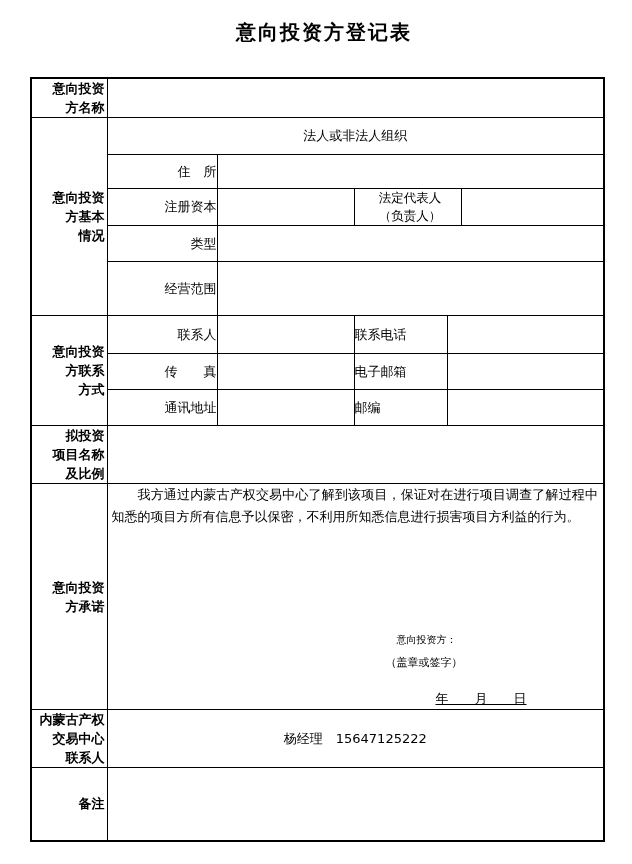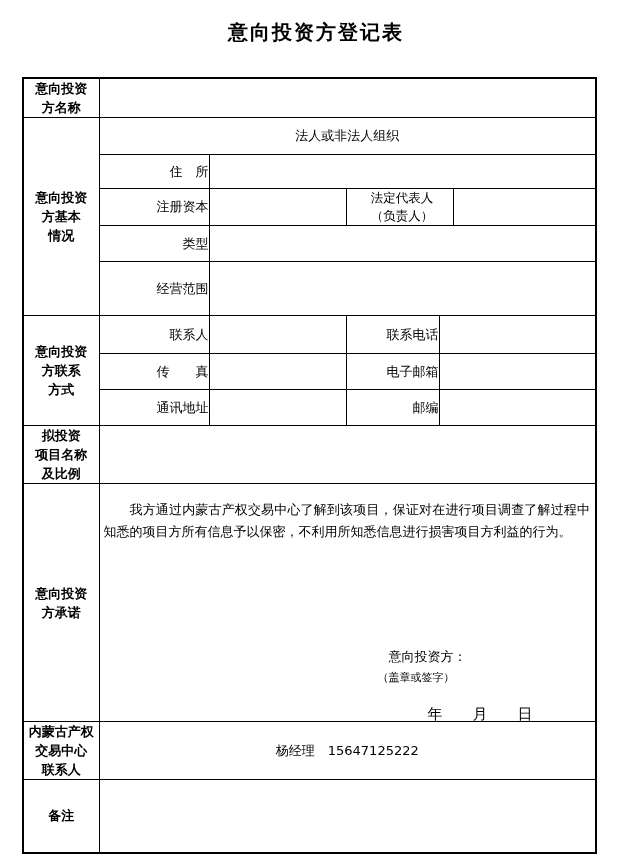--- a/index.html
+++ b/index.html
@@ -4,21 +4,21 @@
 <style>
   * { margin: 0; padding: 0; box-sizing: border-box; }
   html, body { background: #ffffff; }
   body {
     width: 632px; height: 864px;
     font-family: "DejaVu Sans", sans-serif;
     color: #000;
     position: relative;
   }
   .page {
-    position: absolute; left: 0; top: 0;
+    position: absolute; left: 8px; top: 0;
     width: 504px; height: 864px;
     background: #fff;
   }
   .form-title {
     position: absolute;
     top: 19px; left: 0; width: 632px;
     text-align: center;
     font-size: 20px;
     font-weight: bold;
     letter-spacing: 2px;
@@ -32,61 +32,60 @@
     border: 2px solid #000;
   }
   .reg-table td, .reg-table th {
     border: 1px solid #000;
     font-size: 13px;
     vertical-align: middle;
     overflow: hidden;
   }
   .reg-table th.sec {
     font-weight: bold;
-    text-align: center;
+    text-align: right;
     white-space: pre-line;
     line-height: 19px;
     padding: 0 2px;
   }
   td.lbl {
     text-align: right;
     font-weight: normal;
     line-height: 18px;
   }
   td.lbl2 {
-    text-align: right;
+    text-align: left;
     font-weight: normal;
     line-height: 18px;
   }
   td.legal-rep {
     text-align: center;
     padding-left: 5px;
     white-space: pre-line;
     font-size: 12.5px;
     line-height: 18px;
   }
   td.center-text { text-align: center; margin-left: 26px; }
   td.fill { background: #fff; }
   td.promise-cell { vertical-align: top; padding: 0; }
   .promise-box {
     position: relative;
     width: 100%;
     height: 222px;
   }
   .promise-par {
-    margin-top: 15px;
     padding: 0 5px 0 4px;
     text-indent: 2em;
     font-size: 13px;
     line-height: 22px;
     text-align: justify;
   }
-  .sig-label  { position: absolute; left: 289px; top: 149px; font-size: 13px; }
+  .sig-label  { position: absolute; left: 289px; top: 149px; font-size: 10px; }
   .sig-note   { position: absolute; left: 278px; top: 171px; font-size: 11px; }
-  .date-line  { position: absolute; left: 328px; top: 206px; font-size: 15px; }
+  .date-line  { position: absolute; left: 328px; top: 206px; font-size: 13px; text-decoration: underline; }
 </style>
 </head>
 <body>
 
 <div class="page">
 
   <div class="form-title">意向投资方登记表</div>
 
   <table class="reg-table">
     <colgroup>

